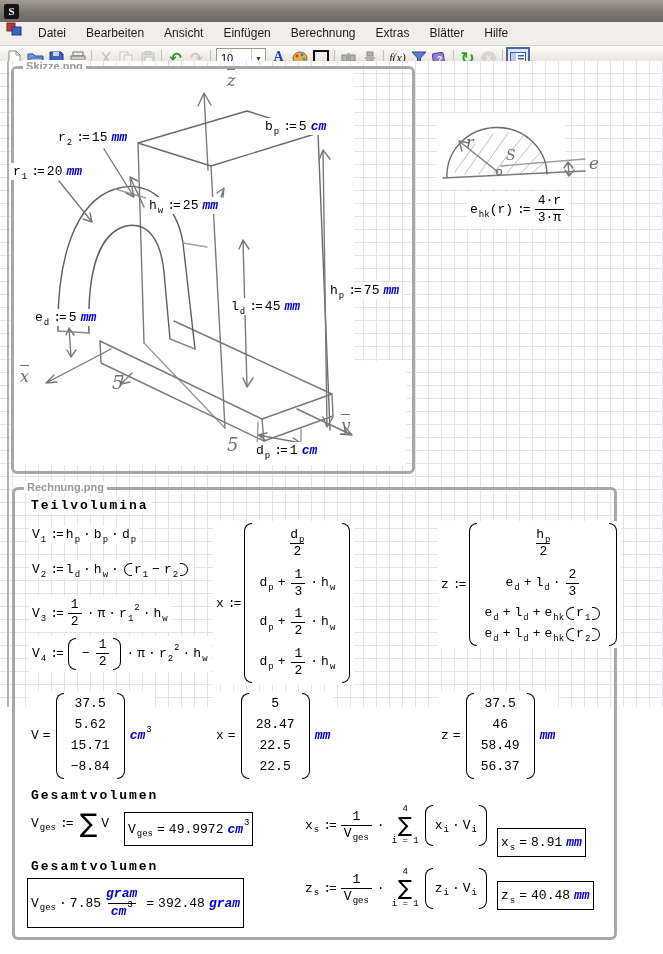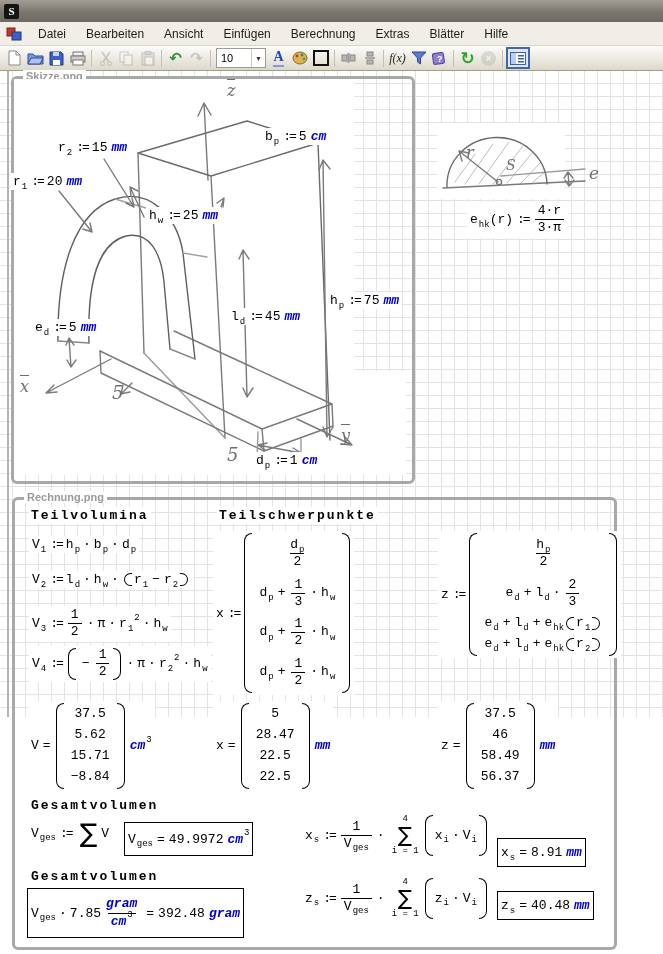--- a/index.html
+++ b/index.html
@@ -6,40 +6,40 @@
   .screen{position:relative;width:663px;height:954px;background:#fff;overflow:hidden;font-family:"Liberation Sans",sans-serif}
 
   
   .titlebar{position:absolute;left:0;top:0;width:663px;height:22px;
     background:linear-gradient(#a29e96,#7b776f 55%,#6e6a63);display:flex;align-items:center;padding-left:4px;box-sizing:border-box}
   .titlebar .logo{width:15px;height:15px;background:#141414;color:#fff;border-radius:2px;
     display:flex;align-items:center;justify-content:center;font:bold 11px "Liberation Serif",serif;margin-right:6px}
   .titlebar .title{color:#fff;font:bold 12px "Liberation Sans",sans-serif;text-shadow:1px 1px 0 #55524c}
 
   .menubar{position:absolute;left:0;top:22px;width:663px;height:24px;background:#f0eee7;
-    border-bottom:1px solid #d9d6cb;display:flex;align-items:center;padding-left:4px;box-sizing:border-box}
+    border-bottom:1px solid #d9d6cb;display:flex;align-items:flex-start;padding-left:4px;box-sizing:border-box}
   .menu-item{font:12px "Liberation Sans",sans-serif;color:#1c1c1c;padding:4px 10px;cursor:default}
   .appmini{width:16px;height:14px;margin:0 6px 0 2px}
 
   .toolbar{position:absolute;left:0;top:46px;width:663px;height:25px;
     background:linear-gradient(#fdfcfa,#dcd8cb);border-bottom:1px solid #99a37c;
     display:flex;align-items:center;padding:0 4px;box-sizing:border-box}
   .tbtn{width:21px;height:21px;display:flex;align-items:center;justify-content:center;border-radius:2px}
   .tbtn.dis{opacity:.42}
   .tsep{width:1px;height:17px;background:#c3bfb2;margin:0 3px}
   .glyph{font-family:"DejaVu Sans",sans-serif;font-size:15px;line-height:1;font-weight:bold}
   .fs-box{display:flex;align-items:center;height:18px;background:#fff;border:1px solid #a19c90;margin:12px 2px}
   .fs-val{width:30px;padding-left:4px;font:11px "Liberation Sans",sans-serif}
   .fs-arrow{width:13px;height:100%;display:flex;align-items:center;justify-content:center;border-left:1px solid #cfcabe;font-size:8px;color:#333;font-family:"DejaVu Sans",sans-serif}
   .fxtxt{font:italic 12px "Liberation Serif",serif;color:#222}
   .stopicon{width:15px;height:15px;border-radius:50%;background:#b9b6b0;color:#fff;display:flex;align-items:center;justify-content:center;font:bold 10px "Liberation Sans",sans-serif}
   .panelbtn{border:2px solid #4466aa;background:#dfe7f5;width:24px;height:22px;display:flex;align-items:center;justify-content:center;box-sizing:border-box}
 
   
-  .canvas{position:absolute;left:0;top:71px;width:663px;height:646px;background-color:#fff;
+  .canvas{position:absolute;left:0;top:61px;width:663px;height:646px;background-color:#fff;
     background-image:repeating-linear-gradient(to right,transparent 0 12px,#e3e3e7 12px 13px),
                      repeating-linear-gradient(to bottom,transparent 0 12px,#e3e3e7 12px 13px)}
   .margin-line{position:absolute;left:7px;top:0;width:2px;height:100%;background:#b3b3b3}
 
   .frame{position:absolute;border:3px solid #a8a8a8;border-radius:6px}
   .frame-label{position:absolute;top:-9px;left:9px;background:#fff;padding:0 3px;
     color:#9a9a9a;font:bold 11px "Liberation Sans",sans-serif;white-space:nowrap}
   .img-white{position:absolute;background:#fff}
 
   svg.sk{position:absolute;overflow:visible}
@@ -361,21 +361,20 @@
           <span class="fr">4·r</span>
           <span class="fr">3·π</span>
         </span>
     </div>
 
     <div class="frame" style="left:12px;top:426px;width:599px;height:447px">
       <span class="frame-label">Rechnung.png</span>
     </div>
 
     <div class="hdr" style="left:29px;top:436px">Teilvolumina</div>
-    <div class="hdr" style="left:217px;top:436px">Teilschwerpunkte</div>
 
     <div class="m" style="left:29px;top:465px">
       <span>V</span>
         <span class="sub">1</span>
         <span class="assign">:=</span>
       <span>h</span>
         <span class="sub">p</span>
         <span class="dot">·</span>
       <span>b</span>
         <span class="sub">p</span>

